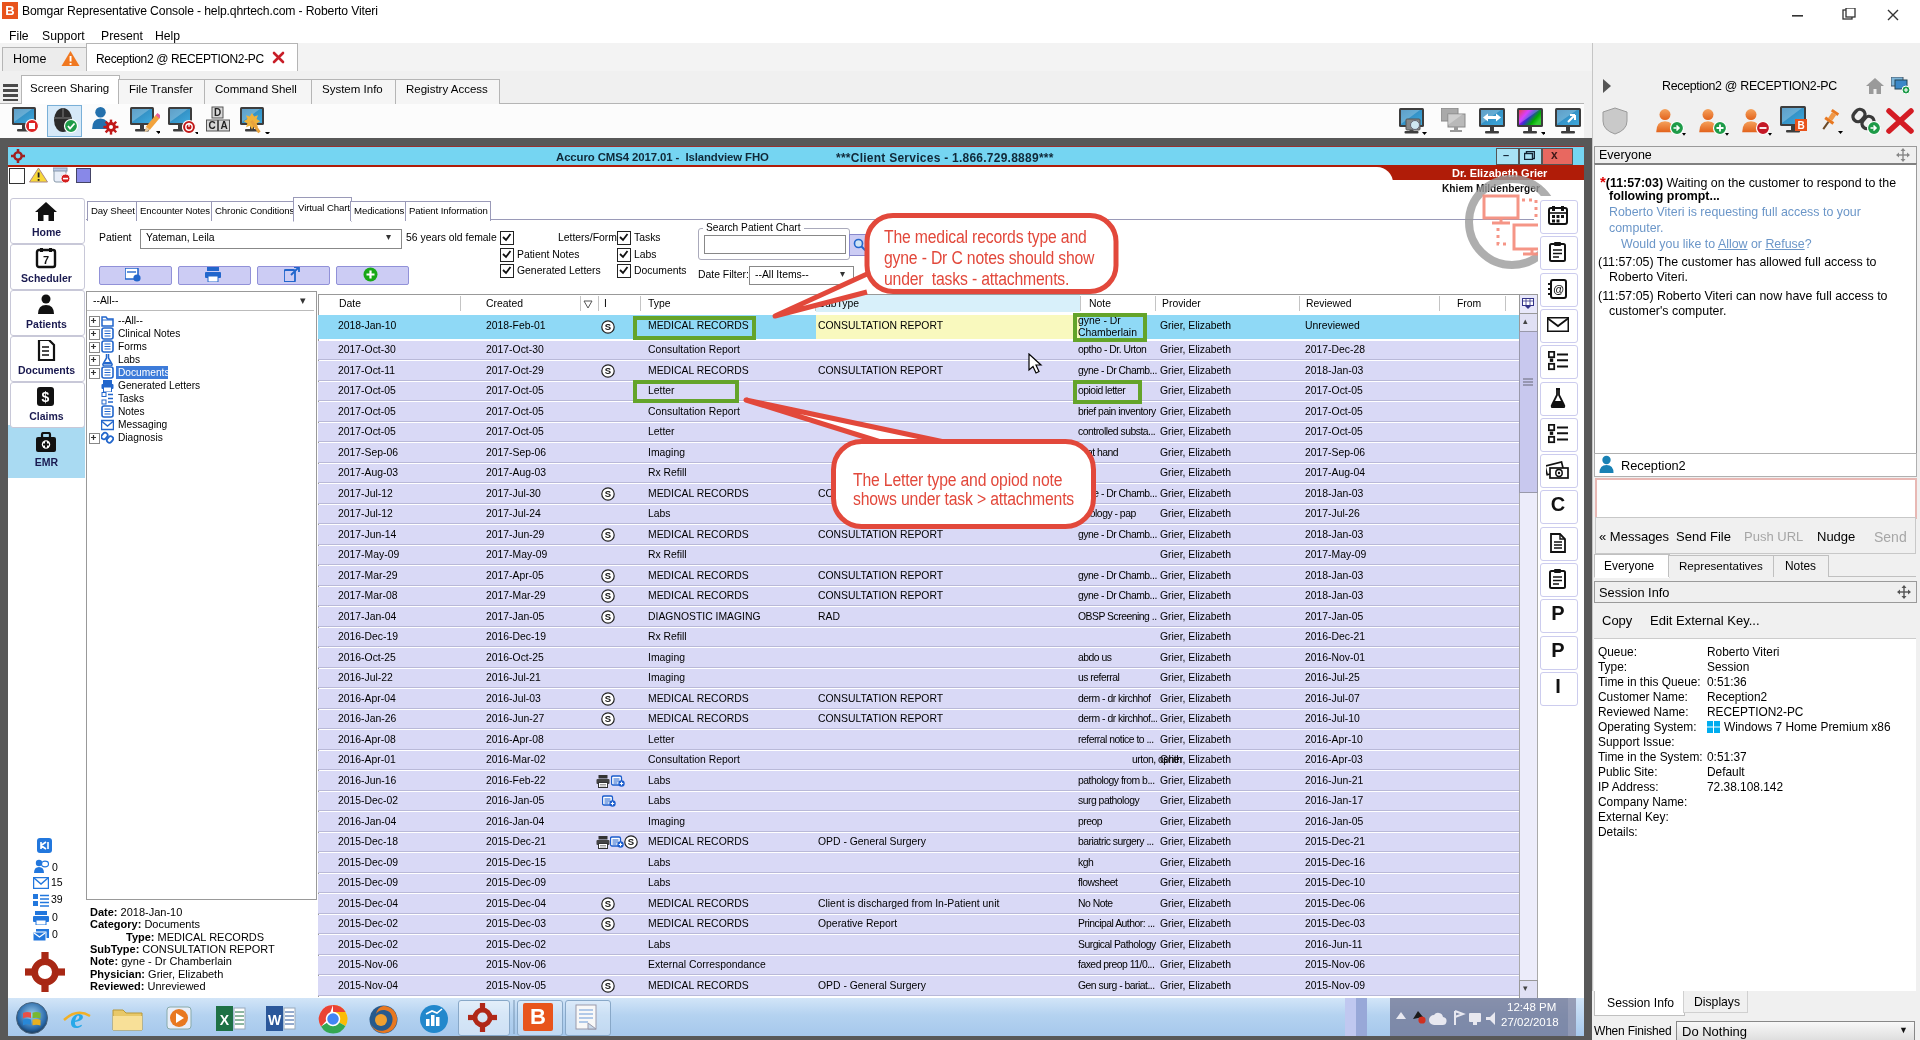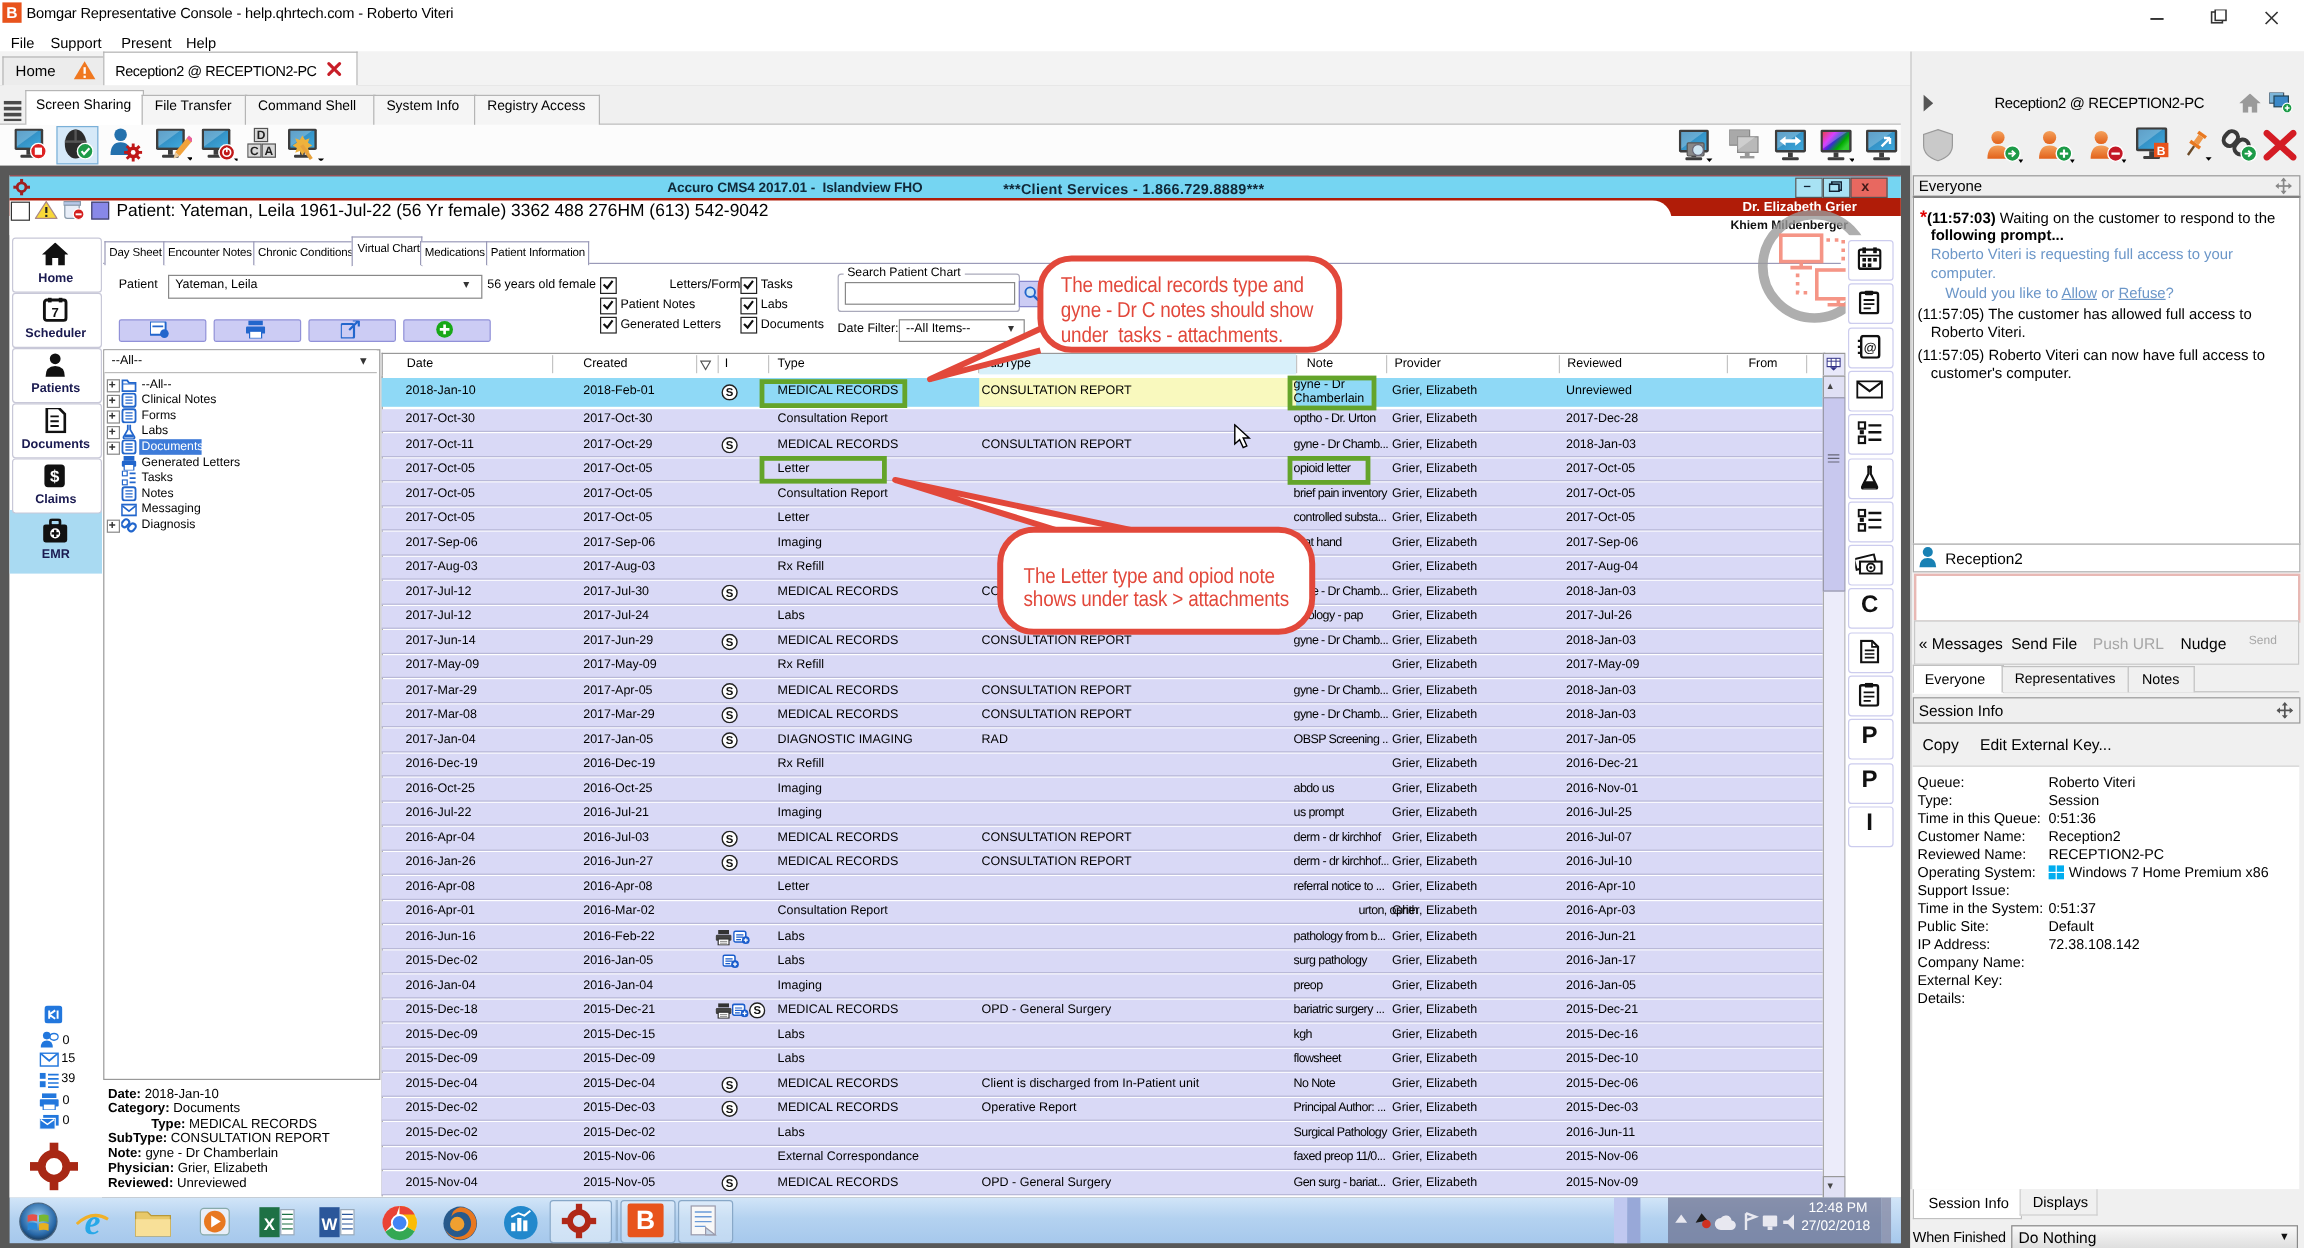--- a/index.html
+++ b/index.html
@@ -301,21 +301,20 @@
       <rect x="8.7" y="5.5" width="1.8" height="5" fill="#222"></rect>
       <rect x="8.7" y="12" width="1.8" height="1.8" fill="#222"></rect>
     </svg>
     <svg class="a" style="left:53px;top:167px;" width="17" height="16" viewBox="0 0 17 16">
       <rect x="1" y="2" width="12" height="13" rx="2" fill="#e8eef8" stroke="#89a"></rect>
       <rect x="0" y="1" width="14" height="3" fill="#b8c8e8" stroke="#89a"></rect>
       <circle cx="12.5" cy="11.5" r="4.5" fill="#d42020" stroke="#fff"></circle>
       <rect x="10" y="10.8" width="5" height="1.6" fill="#fff"></rect>
     </svg>
     <div class="a" style="left:76px;top:168px;width:13px;height:13px;background:#8888e8;border:1px solid #446"></div>
-    <div class="tx" style="left:97px;top:168px;font-size:14.5px;color:#000;font-weight:normal;">Patient: Yateman, Leila 1961-Jul-22 (56 Yr female) 3362 488 276HM (613) 542-9042</div>
     <div class="a" style="left:8px;top:196px;width:77px;height:802px;background:#fff"></div>
     <div class="a" style="left:8px;top:425px;width:77px;height:53px;background:#a9daf2"></div>
     <div class="a" style="left:10px;top:198px;width:73px;height:44px;background:#fff;border:1px solid #c8c8d8;border-radius:3px"></div>
     <svg class="a" style="left:35px;top:202px;" width="22" height="21" viewBox="0 0 22 21">
       <path d="M11 0 L22 10 h-3 v9 h-5.5 v-6 h-5 v6 H3 v-9 H0 Z" fill="#111"></path>
     </svg>
     <div class="tx" style="left:10px;top:226px;width:73px;text-align:center;font-size:10.5px;color:#1a1a50;font-weight:bold">Home</div>
     <div class="a" style="left:10px;top:244px;width:73px;height:44px;background:#fff;border:1px solid #c8c8d8;border-radius:3px"></div>
     <svg class="a" style="left:35px;top:248px;" width="22" height="21" viewBox="0 0 22 21">
       <rect x="2" y="2" width="18" height="17" rx="2" fill="none" stroke="#111" stroke-width="2.4"></rect>
@@ -745,21 +744,21 @@
     <div class="tx" style="left:338px;top:651.5px;font-size:10.4px;color:#000;font-weight:normal;">2016-Oct-25</div>
     <div class="tx" style="left:486px;top:651.5px;font-size:10.4px;color:#000;font-weight:normal;">2016-Oct-25</div>
     <div class="tx" style="left:648px;top:651.5px;font-size:10.4px;color:#000;font-weight:normal;">Imaging</div>
     <div class="tx" style="left:1078px;top:651.5px;width:79px;overflow:hidden;font-size:10.4px;letter-spacing:-0.5px">abdo us</div>
     <div class="tx" style="left:1160px;top:651.5px;font-size:10.4px;color:#000;font-weight:normal;">Grier, Elizabeth</div>
     <div class="tx" style="left:1305px;top:651.5px;font-size:10.4px;color:#000;font-weight:normal;">2016-Nov-01</div>
     <div class="a" style="left:318px;top:668.5px;width:1201px;height:18.5px;background:#d9d9f6;border-bottom:1px solid #b9b9d8"></div>
     <div class="tx" style="left:338px;top:672.0px;font-size:10.4px;color:#000;font-weight:normal;">2016-Jul-22</div>
     <div class="tx" style="left:486px;top:672.0px;font-size:10.4px;color:#000;font-weight:normal;">2016-Jul-21</div>
     <div class="tx" style="left:648px;top:672.0px;font-size:10.4px;color:#000;font-weight:normal;">Imaging</div>
-    <div class="tx" style="left:1078px;top:672.0px;width:79px;overflow:hidden;font-size:10.4px;letter-spacing:-0.5px">us prompt</div>
+    <div class="tx" style="left:1078px;top:672.0px;width:79px;overflow:hidden;font-size:10.4px;letter-spacing:-0.5px">us referral</div>
     <div class="tx" style="left:1160px;top:672.0px;font-size:10.4px;color:#000;font-weight:normal;">Grier, Elizabeth</div>
     <div class="tx" style="left:1305px;top:672.0px;font-size:10.4px;color:#000;font-weight:normal;">2016-Jul-25</div>
     <div class="a" style="left:318px;top:689.0px;width:1201px;height:18.5px;background:#d9d9f6;border-bottom:1px solid #b9b9d8"></div>
     <div class="tx" style="left:338px;top:692.5px;font-size:10.4px;color:#000;font-weight:normal;">2016-Apr-04</div>
     <div class="tx" style="left:486px;top:692.5px;font-size:10.4px;color:#000;font-weight:normal;">2016-Jul-03</div>
     <svg class="a" style="left:601px;top:691.5px" width="14" height="14" viewBox="0 0 14 14">
       <circle cx="7" cy="7" r="6.2" fill="#fff" stroke="#222" stroke-width="1.2"></circle>
       <text x="7" y="10.4" font-size="9.5" font-weight="bold" fill="#111" text-anchor="middle" font-family="Liberation Sans">S</text>
     </svg>
     <div class="tx" style="left:648px;top:692.5px;font-size:10.4px;color:#000;font-weight:normal;">MEDICAL RECORDS</div>
@@ -1299,21 +1298,21 @@
       <circle cx="7.5" cy="5" r="4.2" fill="#1881b4"></circle>
       <path d="M0.5 18 Q0.5 10 7.5 10 Q14.5 10 14.5 18 Z" fill="#1881b4"></path>
     </svg>
     <div class="tx" style="left:1621px;top:458px;font-size:12.8px;color:#000;font-weight:normal;">Reception2</div>
     <div class="a" style="left:1595px;top:478px;width:318px;height:37px;background:#fff;border:2px solid #e8b8b4"></div>
     <div class="a" style="left:1595px;top:517px;width:319px;height:35px;background:#f0f0f0;border:1px solid #c8c8c8"></div>
     <div class="tx" style="left:1599px;top:529px;font-size:13px;color:#000;font-weight:normal;">« Messages</div>
     <div class="tx" style="left:1676px;top:529px;font-size:13px;color:#000;font-weight:normal;">Send File</div>
     <div class="tx" style="left:1744px;top:529px;font-size:13px;color:#a6a6a6;font-weight:normal;">Push URL</div>
     <div class="tx" style="left:1817px;top:529px;font-size:13px;color:#000;font-weight:normal;">Nudge</div>
-    <div class="tx" style="left:1874px;top:529px;font-size:10px;color:#a6a6a6;font-weight:normal;">Send</div>
+    <div class="tx" style="left:1874px;top:529px;font-size:14px;color:#a6a6a6;font-weight:normal;">Send</div>
     <div class="a" style="left:1594px;top:576px;width:322px;height:1px;background:#c0c0c0"></div>
     <div class="a" style="left:1594px;top:554px;width:74px;height:22px;background:#fff;border:1px solid #c0c0c0;border-bottom:1px solid #fff"></div>
     <div class="tx" style="left:1604px;top:559px;font-size:11.9px;color:#000;font-weight:normal;">Everyone</div>
     <div class="a" style="left:1668px;top:555px;width:105px;height:21px;background:#f0f0f0;border:1px solid #c0c0c0;border-bottom:none"></div>
     <div class="tx" style="left:1679px;top:559px;font-size:11.6px;color:#000;font-weight:normal;">Representatives</div>
     <div class="a" style="left:1773px;top:555px;width:54px;height:21px;background:#f0f0f0;border:1px solid #c0c0c0;border-bottom:none"></div>
     <div class="tx" style="left:1785px;top:559px;font-size:11.9px;color:#000;font-weight:normal;">Notes</div>
     <div class="a" style="left:1594px;top:581px;width:321px;height:20px;background:#efefef;border:1px solid #9a9a9a"></div>
     <div class="tx" style="left:1599px;top:585px;font-size:12.8px;color:#000;font-weight:normal;">Session Info</div>
     <svg class="a" style="left:1897px;top:585px;" width="14" height="14" viewBox="0 0 14 14">

